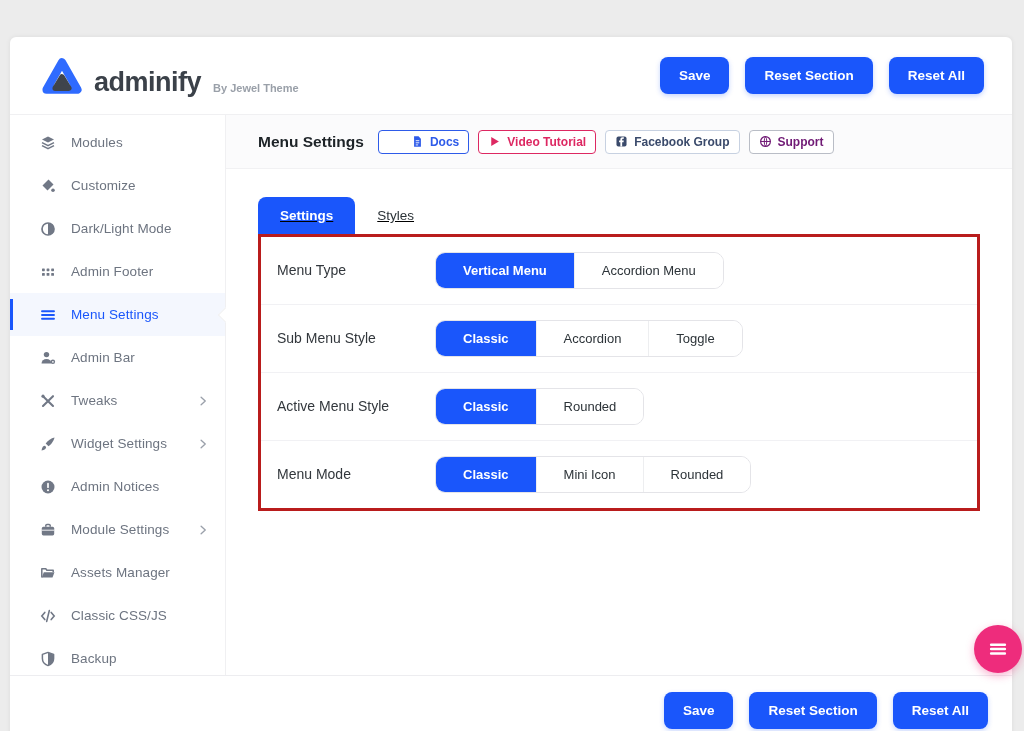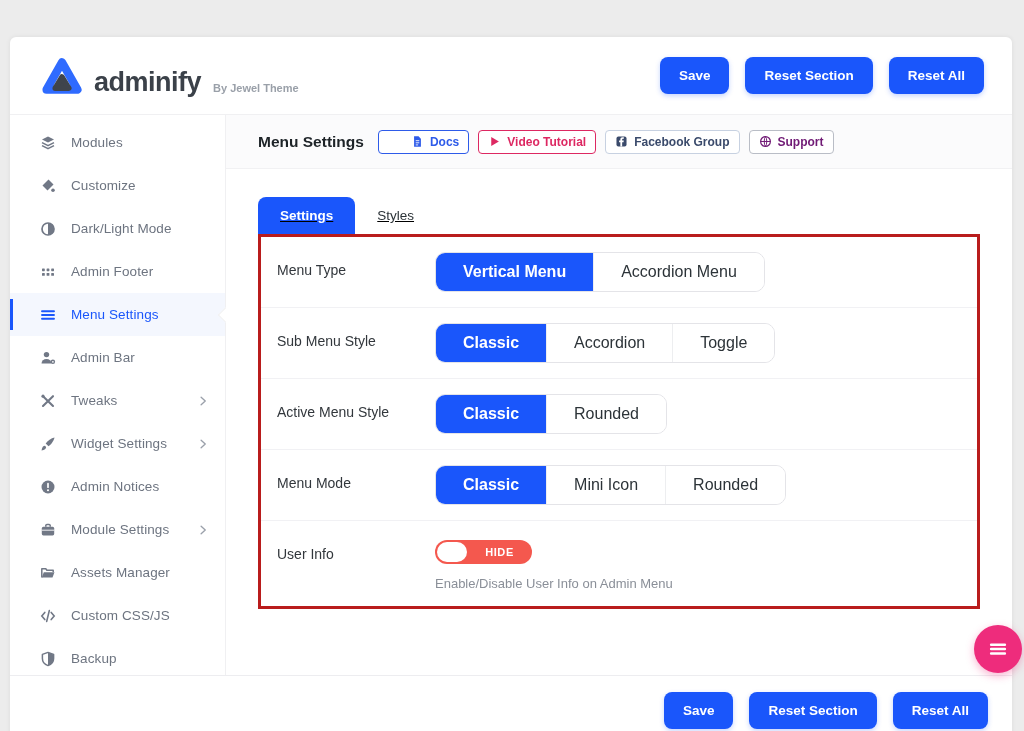--- a/index.html
+++ b/index.html
@@ -73,21 +73,21 @@
   .tab.active { background:#1a56fb; color:#fff; font-weight:bold; }
   .settings-panel { border:3px solid #b91c1c; background:#fff; }
   .setting-row { display:flex; padding:15px 16px; border-bottom:1px solid #f1f1f4; }
   .setting-row:last-child { border-bottom:none; }
   .setting-label { flex:0 0 158px; font-size:14px; color:#32373c; padding-top:10px; }
   .setting-control { flex:1; }
   .segmented {
     display:inline-flex; border:1px solid #e4e4e8; border-radius:10px; overflow:hidden; background:#fff;
   }
   .segment {
-    font-family:inherit; font-size:16px; color:#2c3338; background:#fff; border:none; cursor:pointer;
+    font-family:inherit; font-size:13px; color:#2c3338; background:#fff; border:none; cursor:pointer;
     padding:10px 27px; border-left:1px solid #edeef0;
   }
   .segment:first-child { border-left:none; }
   .segment.active { background:#1a56fb; color:#fff; font-weight:bold; border-left:none; }
   .toggle {
     position:relative; width:97px; height:24px; border-radius:12px; background:#f4584e;
     cursor:pointer; display:flex; align-items:center; margin-top:4px;
   }
   .toggle .knob { position:absolute; left:2px; top:2px; width:30px; height:20px; border-radius:10px; background:#fff; }
   .toggle .t-label {
@@ -248,21 +248,21 @@
               </svg>
             </span>
             <span class="s-label">Assets Manager</span>
           </div>
           <div class="side-item">
             <span class="s-icon">
               <svg viewBox="0 0 16 16">
                 <path d="M4.8 4.4 1.8 8l3 3.6M11.2 4.4l3 3.6-3 3.6M9.3 2.6 6.7 13.4" stroke="currentColor" stroke-width="1.6" stroke-linecap="round" fill="none"></path>
               </svg>
             </span>
-            <span class="s-label">Custom CSS/JS</span>
+            <span class="s-label">Classic CSS/JS</span>
           </div>
           <div class="side-item">
             <span class="s-icon">
               <svg viewBox="0 0 16 16">
                 <path d="M8 1.4 13.6 3.4v4.1c0 3.6-2.3 6-5.6 7.1-3.3-1.1-5.6-3.5-5.6-7.1V3.4Z" fill="none" stroke="currentColor" stroke-width="1.5" stroke-linejoin="round"></path>
                 <path d="M8 1.4 13.6 3.4v4.1c0 3.6-2.3 6-5.6 7.1Z" fill="currentColor"></path>
               </svg>
             </span>
             <span class="s-label">Backup</span>
           </div>
@@ -338,30 +338,20 @@
                   </div></div>
               </div>
               <div class="setting-row">
                 <div class="setting-label">Menu Mode</div>
                 <div class="setting-control"><div class="segmented">
                     <button class="segment active">Classic</button>
                     <button class="segment">Mini Icon</button>
                     <button class="segment">Rounded</button>
                   </div></div>
               </div>
-              <div class="setting-row">
-                <div class="setting-label">User Info</div>
-                <div class="setting-control">
-                  <div class="toggle">
-                    <span class="knob"></span>
-                    <span class="t-label">HIDE</span>
-                  </div>
-                  <div class="setting-desc">Enable/Disable User Info on Admin Menu</div>
-                </div>
-              </div>
             </div>
         </div>
       </main>
     </div>
 
     <footer class="app-footer">
       <div class="btn-row" id="footer-actions">
           <button class="btn-blue">Save</button>
           <button class="btn-blue">Reset Section</button>
           <button class="btn-blue">Reset All</button>

